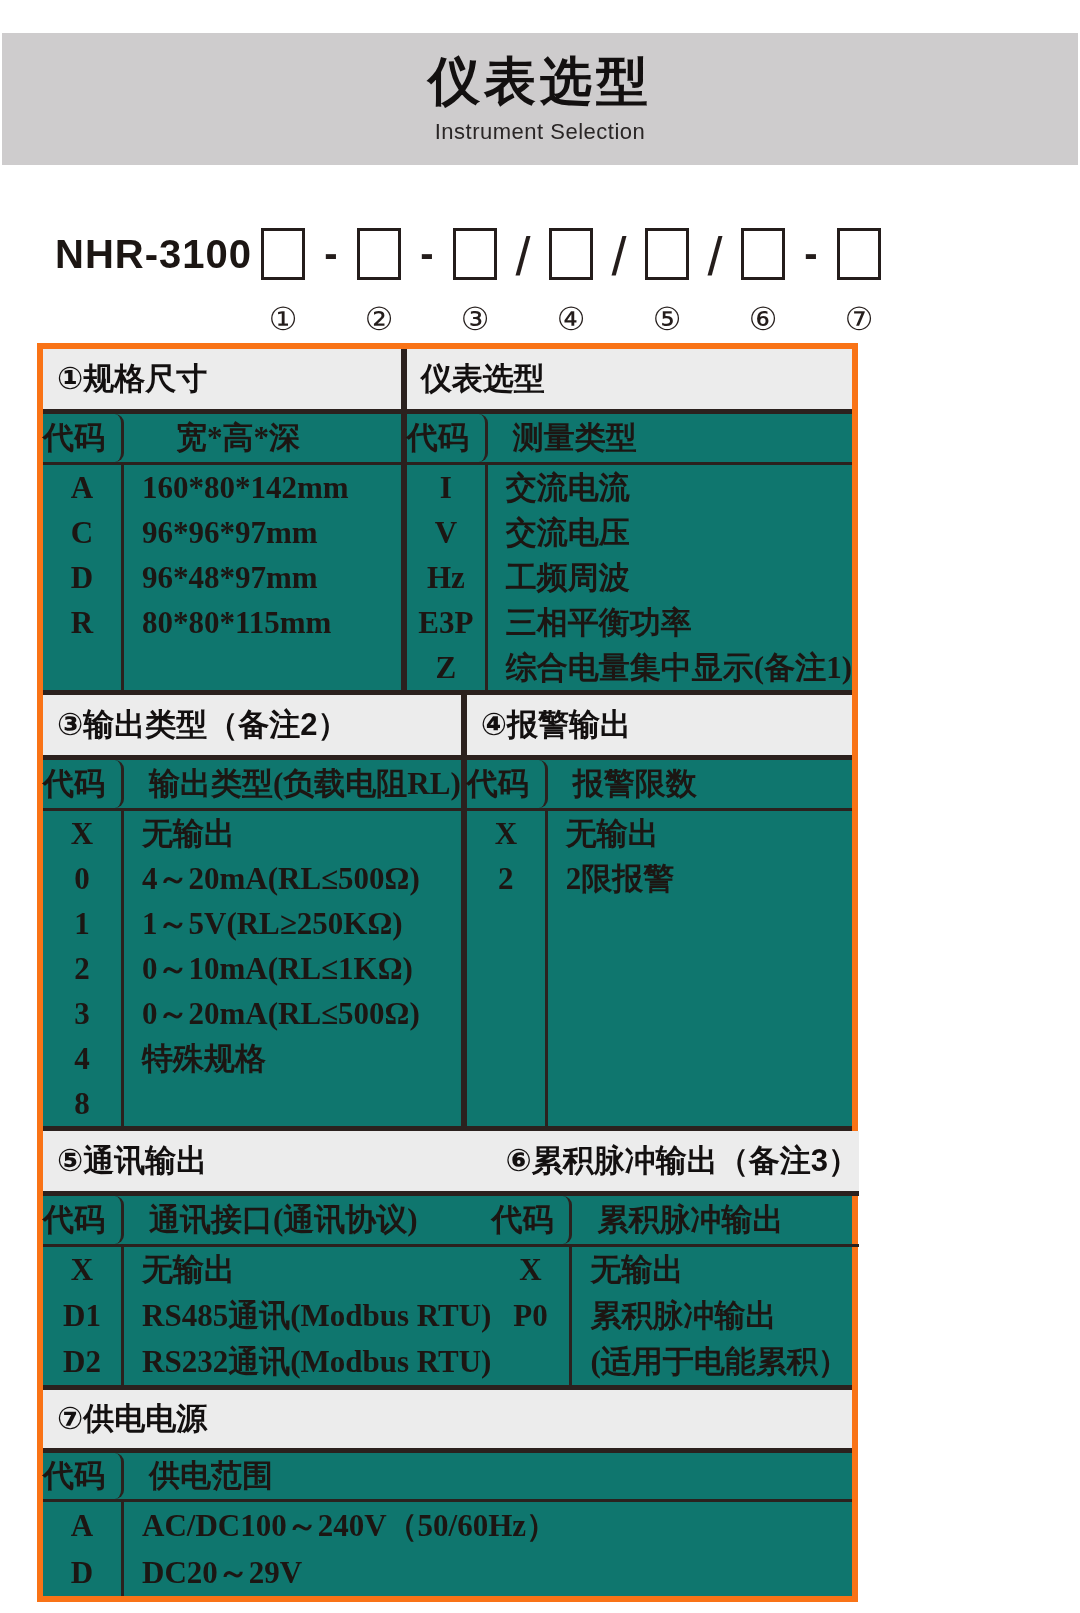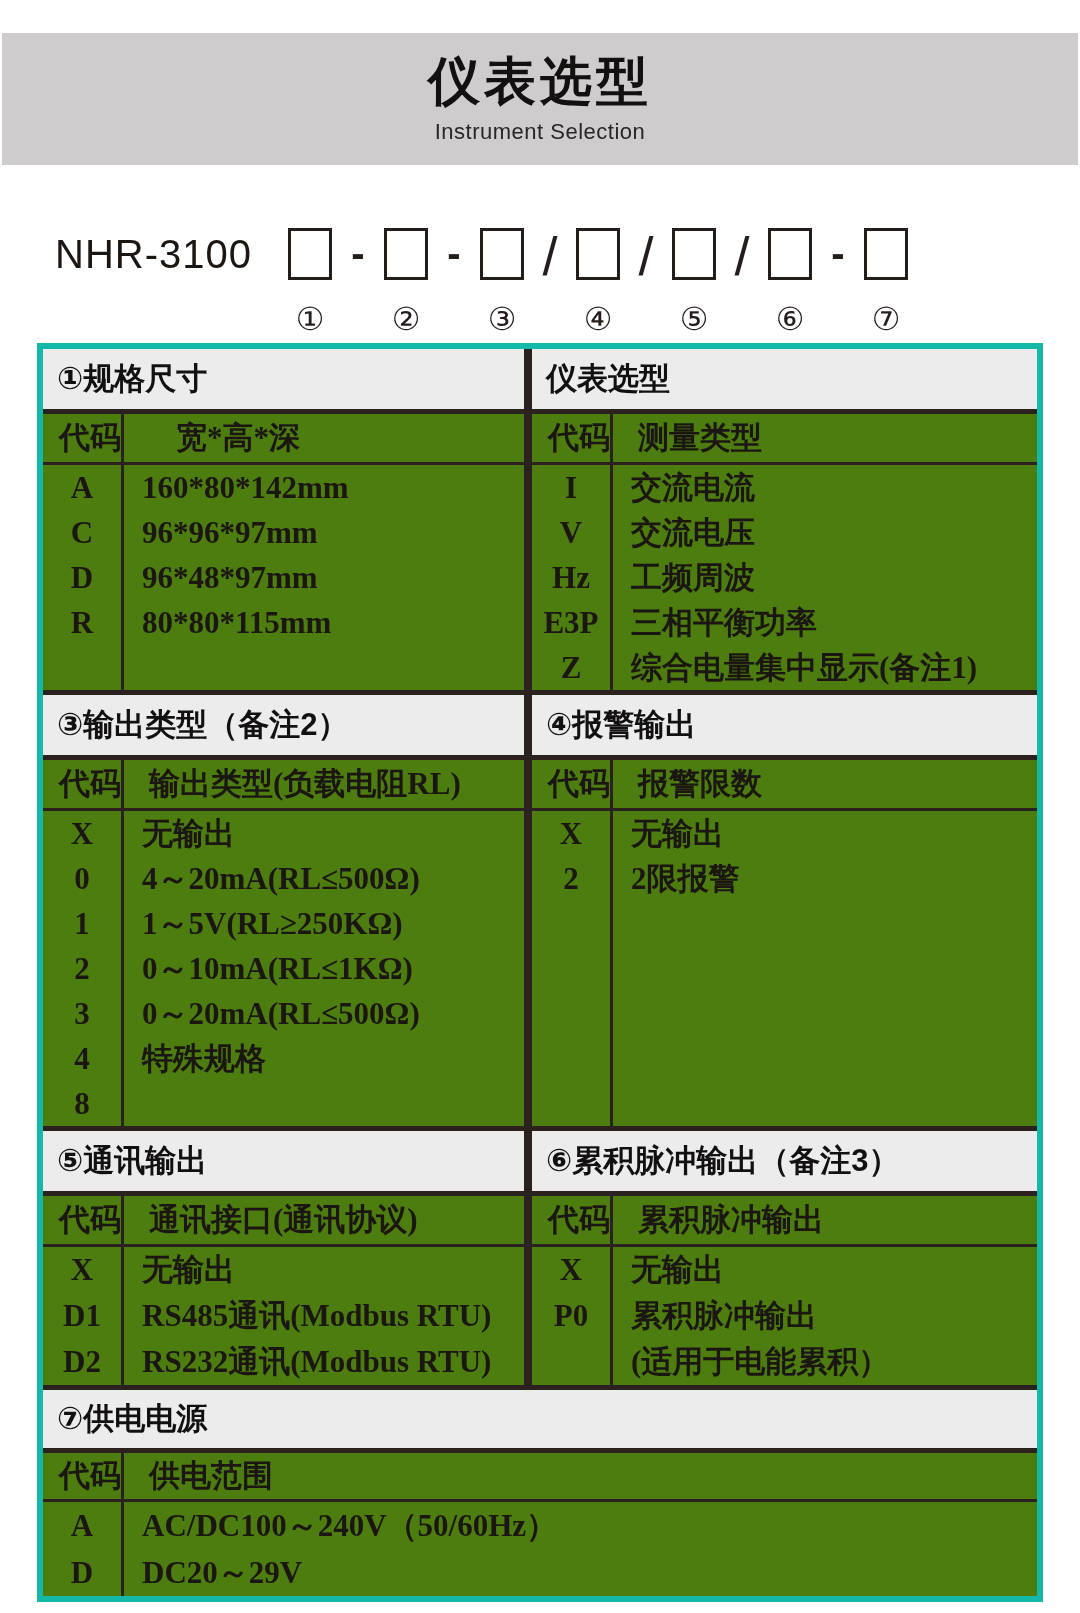--- a/index.html
+++ b/index.html
@@ -17,49 +17,49 @@
     padding-top:14px;font-size:52px;font-weight:bold;letter-spacing:4px;color:#131010;
   }
   .page-subtitle{
     margin-top:2px;font-size:22px;color:#2a2626;letter-spacing:0.5px;
   }
   
   .model{
     position:absolute;left:55px;top:228px;display:flex;align-items:flex-start;
   }
   .model-prefix{
-    font-size:40px;font-weight:normal;line-height:52px;margin-right:35px;letter-spacing:1px;
+    font-size:40px;font-weight:bold;line-height:52px;margin-right:8px;letter-spacing:1px;
   }
   .unit{display:flex;flex-direction:column;align-items:center;width:46px;}
   .box{width:38px;height:46px;border:3px solid #241d1b;background:#fff;}
   .circ{margin-top:22px;font-size:32px;line-height:34px;color:#241d1b;
         font-family:"Liberation Serif","DejaVu Serif",serif;}
   .sep{width:50px;text-align:center;line-height:50px;font-weight:bold;font-size:40px;color:#241d1b;}
   .sep.slash{font-size:54px;font-weight:normal;line-height:56px;}
   
   .table{
-    position:absolute;left:37px;top:343px;width:1006px;
-    border:6px solid #14b8a6;box-sizing:border-box;background:#4d7c0f;
+    position:absolute;left:37px;top:343px;width:821px;
+    border:6px solid #f97316;box-sizing:border-box;background:#0f766e;
   }
   .block{display:flex;border-bottom:5px solid #2b211e;}
   .block.last{border-bottom:none;}
   .half{display:flex;flex-direction:column;box-sizing:border-box;}
   .half.left{width:481px;}
   .half.right{width:505px;}
   .vdiv{width:8px;background:#2b211e;}
   .band{
     height:60px;background:#ececec;border-bottom:5px solid #2b211e;
     font-weight:bold;font-size:31px;line-height:60px;padding-left:14px;
     white-space:nowrap;box-sizing:content-box;color:#131010;
   }
   .band.b7{height:58px;line-height:58px;}
   .serif{font-family:"Liberation Serif","DejaVu Serif",serif;font-weight:bold;}
   .subhead{height:48px;display:flex;border-bottom:3px solid #2b211e;font-size:31px;}
   .subhead .code{
-    width:78px;border-right:3px solid #2b211e;text-align:right;line-height:48px;flex:none;
+    width:78px;border-right:3px solid #2b211e;text-align:left;line-height:48px;flex:none;border-radius:9px;
   }
   .subhead .desc{flex:1;line-height:48px;padding-left:25px;white-space:nowrap;overflow:hidden;}
   .subhead .desc.pad1{padding-left:52px;}
   .tbody{display:flex;font-size:31px;}
   .tbody .codecol{
     width:78px;border-right:3px solid #2b211e;display:flex;flex-direction:column;flex:none;
   }
   .tbody .desccol{flex:1;display:flex;flex-direction:column;padding-left:18px;overflow:hidden;}
   .tbody span{display:block;text-align:center;white-space:nowrap;}
   .tbody .desccol span{text-align:left;}

